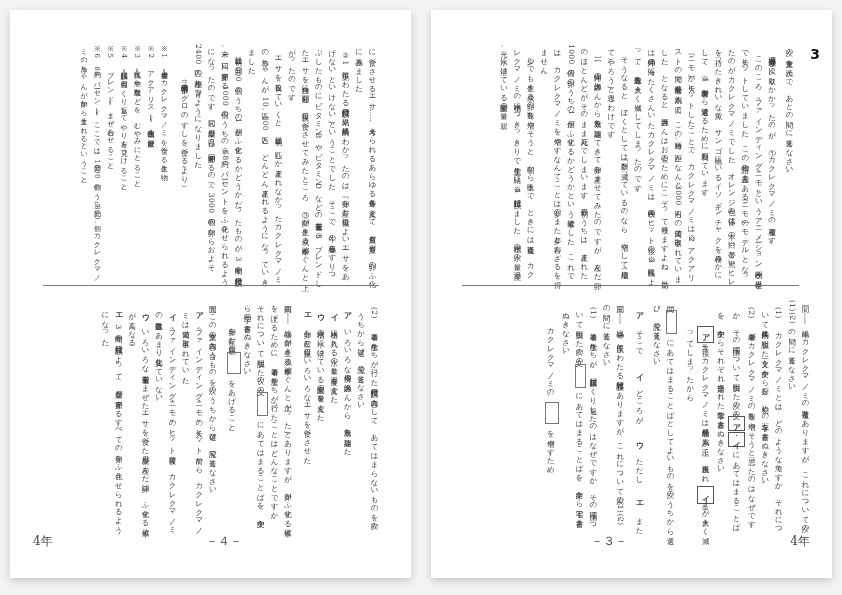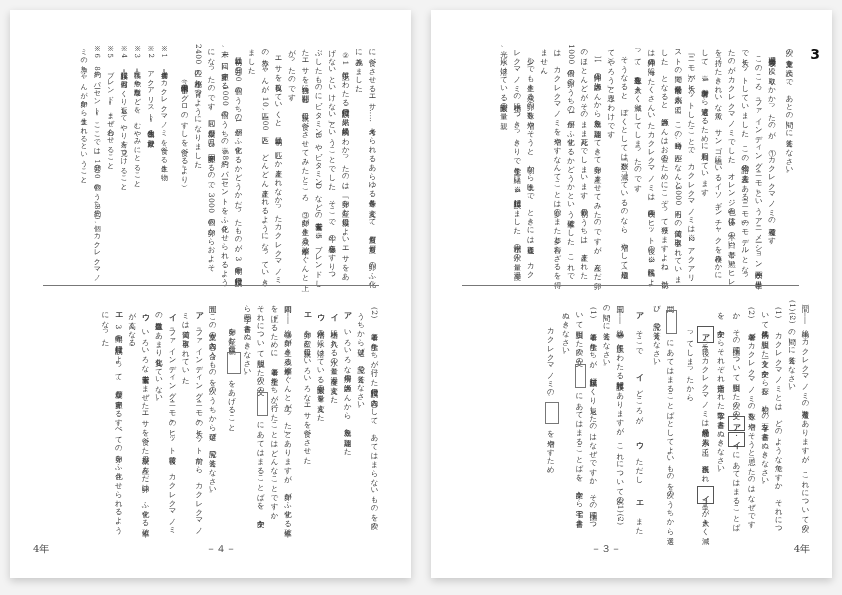--- a/index.html
+++ b/index.html
@@ -61,22 +61,22 @@
   .labelbox {
     display:inline-block; border:1px solid #555; padding:2px 1px;
     font-weight:bold; font-family:"DejaVu Sans", "Liberation Sans", sans-serif;
     font-size:8px;
   }
   .labelbox small { font-size:6px; font-weight:normal; }
   .q-head { font-size:7.4px; }
   .opt { font-weight:bold; font-family:"DejaVu Sans", "Liberation Sans", sans-serif; font-size:8px; }
 
   .footer {
-    position:absolute; bottom:22px;
-    font-size:10px; color:#444;
+    position:absolute; bottom:28px;
+    font-size:12px; color:#444;
   }
   #page-left .footer-grade { left:23px; }
   #page-left .footer-page { left:196px; }
   #page-right .footer-grade { right:22px; }
   #page-right .footer-page { left:160px; }
 </style>
 </head>
 <body>
 
 <div class="page" id="page-left">

